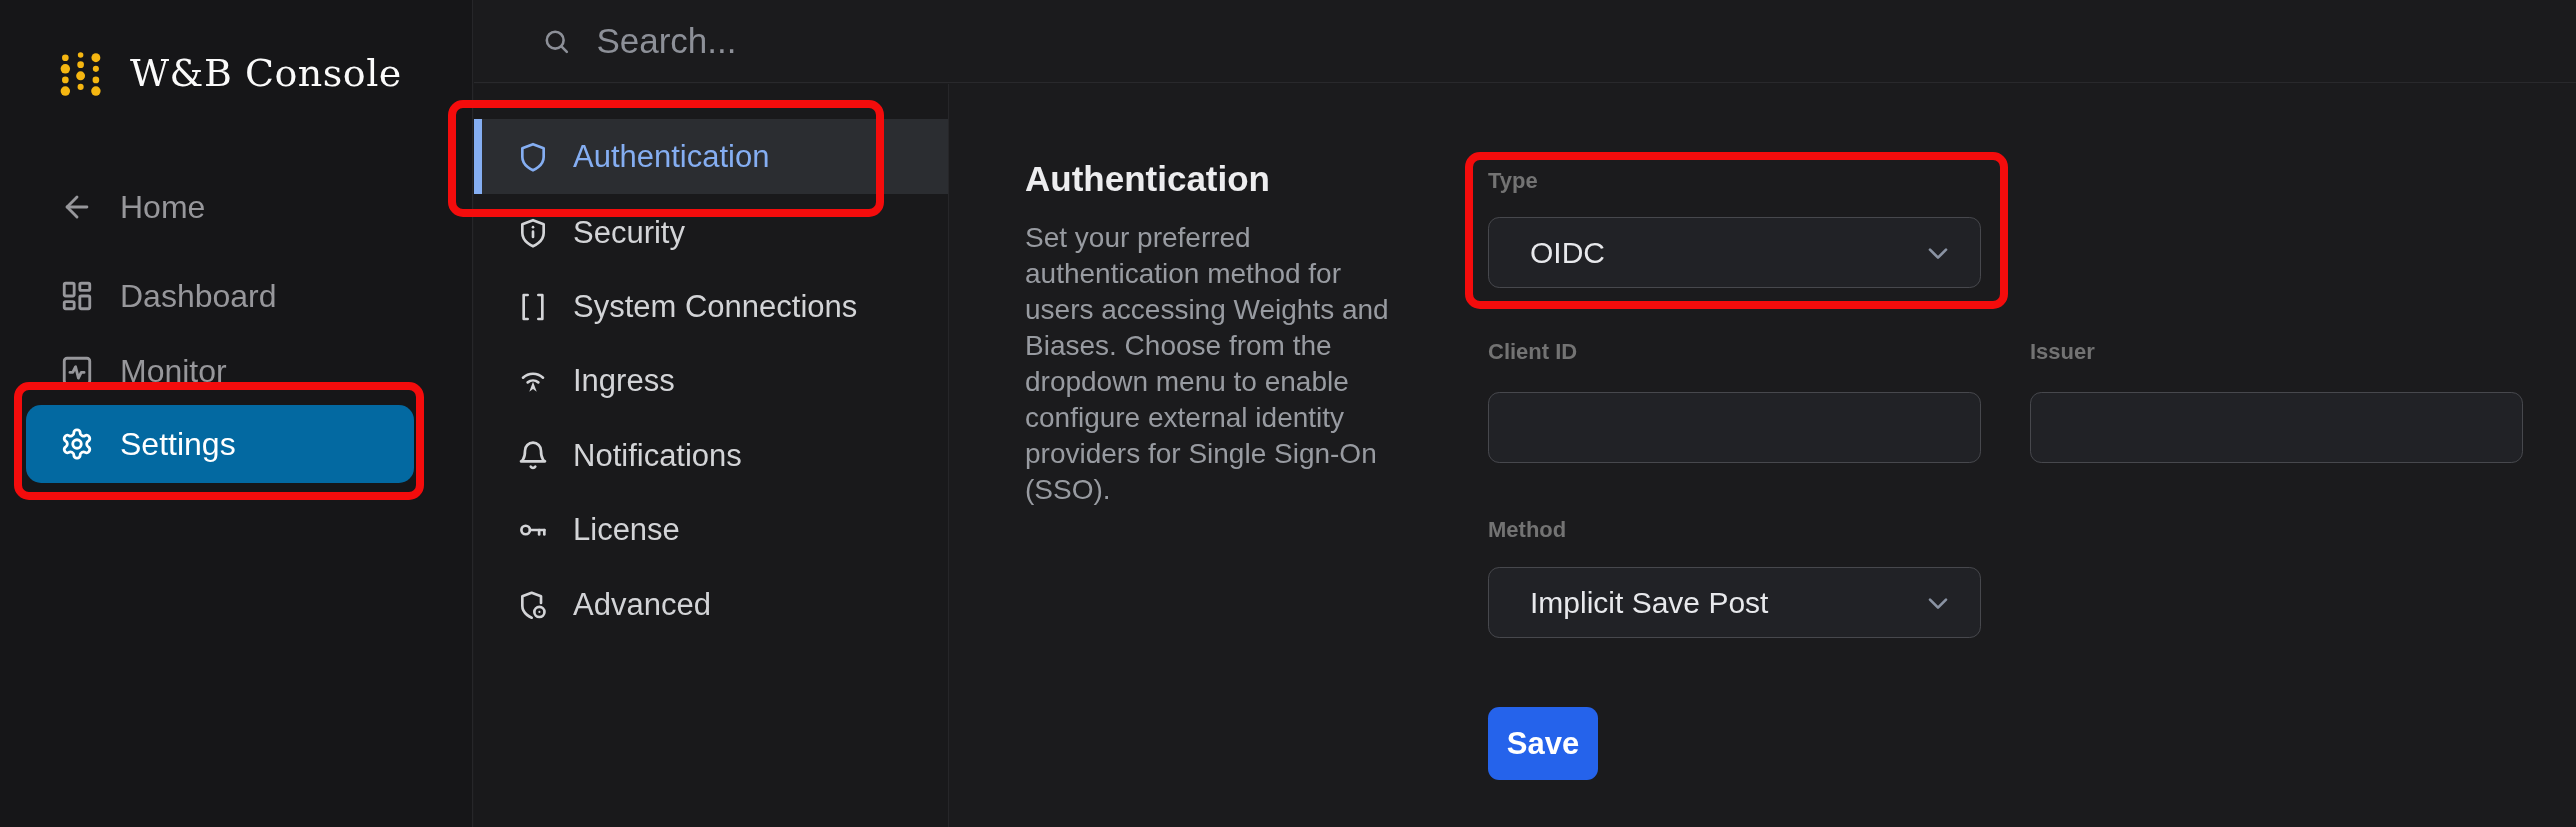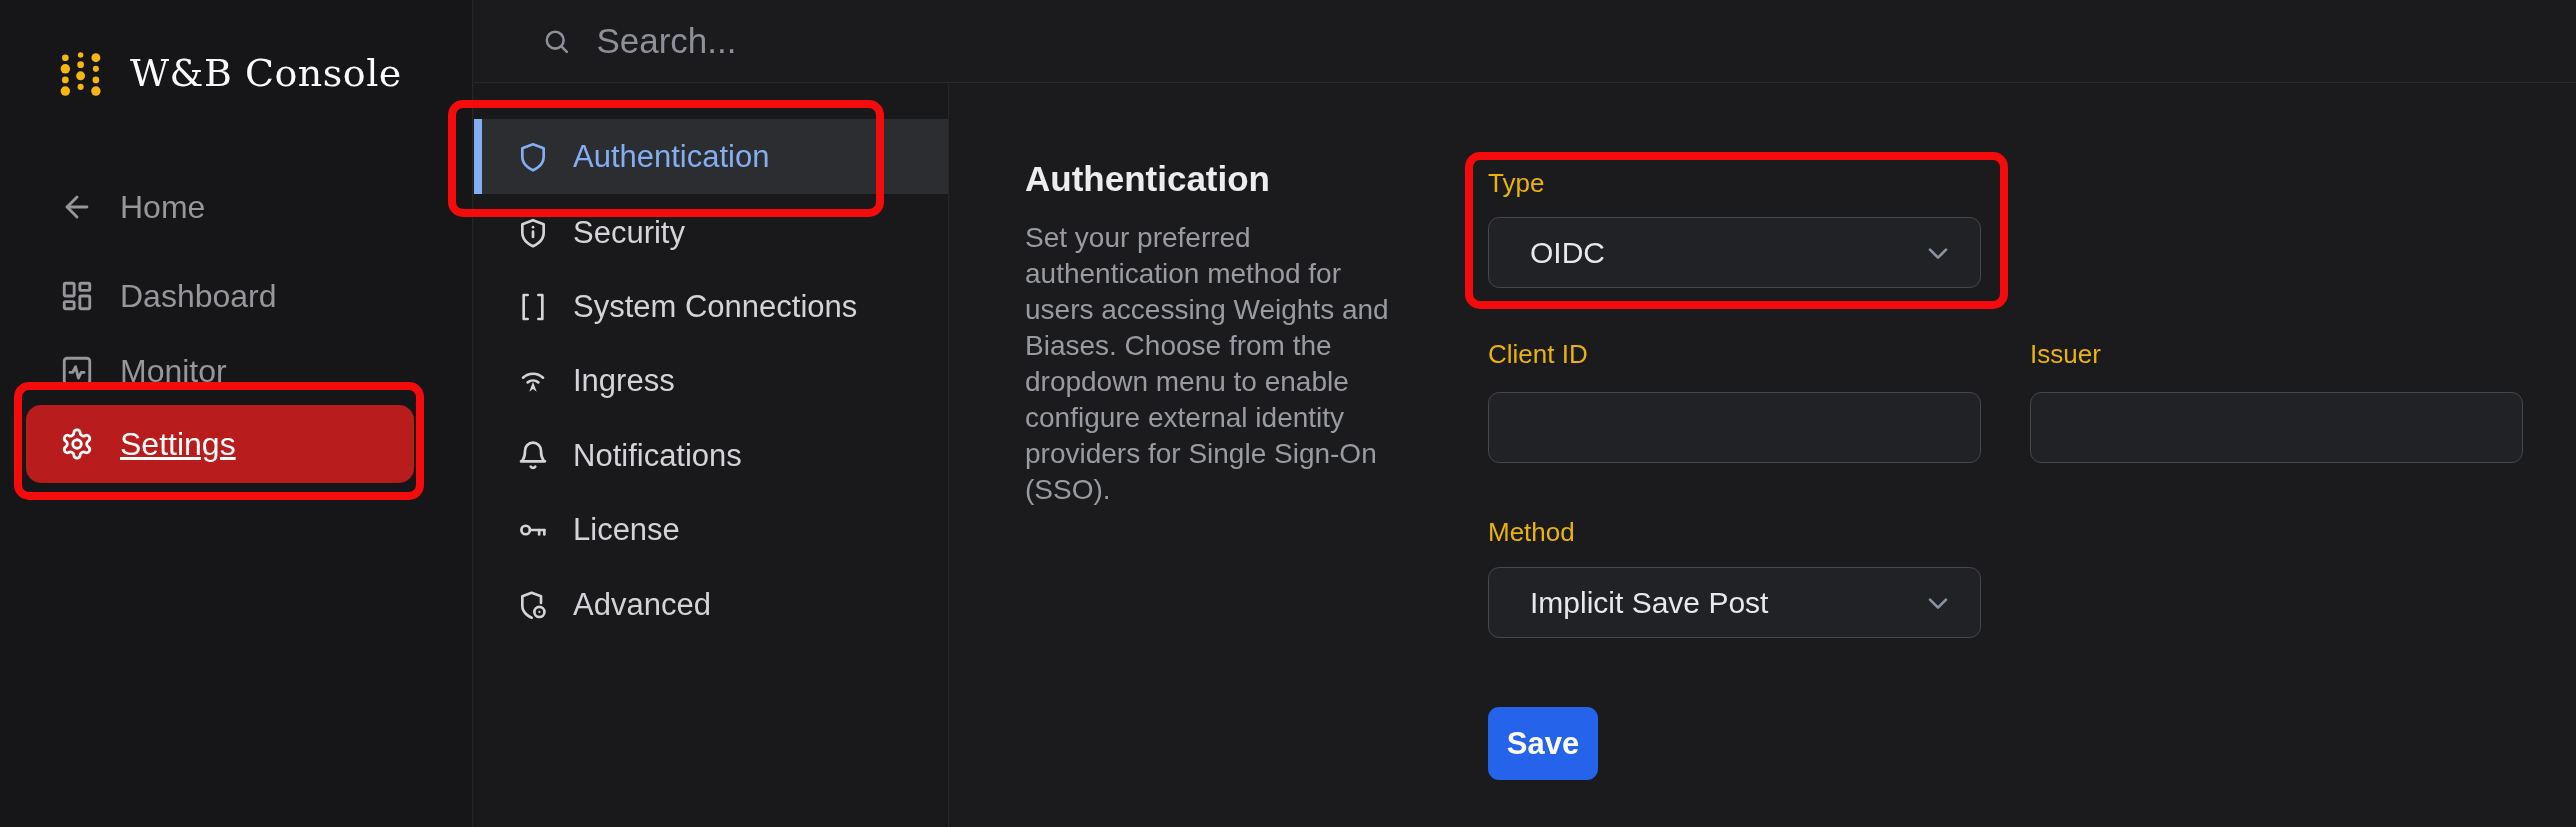--- a/index.html
+++ b/index.html
@@ -10,21 +10,21 @@
   }
   svg{display:block}
 
   
   .sidebar{position:absolute;left:0;top:0;bottom:0;width:472px;background:#161618;border-right:1.9px solid #262629;}
   .logo{position:absolute;top:48px;left:58px;display:flex;align-items:center;gap:24px;justify-content:flex-end;}
   .logo-title{font-family:"DejaVu Serif","Liberation Serif",serif;font-size:38px;color:#fafafa;letter-spacing:0.5px;}
   .side-item{position:absolute;left:26px;right:58px;height:78px;display:flex;align-items:center;gap:26px;
     padding-left:34px;color:#97979b;font-size:32px;border-radius:15px;cursor:pointer;box-sizing:border-box;}
   .side-item .icon svg{width:34px;height:34px;}
-  .side-item.active{background:#b91c1c;color:#ffffff;text-decoration:underline;}
+  .side-item.active{background:#0369a1;color:#ffffff;}
 
   
   .topbar{position:absolute;left:474px;top:0;right:0;height:82px;background:#1b1b1d;border-bottom:1.9px solid #29292c;
     display:flex;align-items:center;}
   .search-wrap{display:flex;align-items:center;gap:22.4px;margin-left:67px;color:#8d9098;}
   .search-wrap svg{width:31px;height:31px;}
   .search-input{background:transparent;border:none;outline:none;color:#b9bcc2;font-size:35px;width:653px;
     font-family:"Liberation Sans",sans-serif;}
   .search-input::placeholder{color:#8d9098;}
 
@@ -34,21 +34,21 @@
     padding-left:43px;font-size:31px;color:#d3d4d7;cursor:pointer;box-sizing:border-box;}
   .sub-item .icon svg{width:32px;height:32px;}
   .sub-item.active{background:#2b2d31;color:#85aef2;}
   .sub-item.active::before{content:"";position:absolute;left:0;top:0;bottom:0;width:8.4px;background:#85aef2;}
 
   
   .main{position:absolute;left:949px;top:84px;right:0;bottom:0;background:#1b1b1d;}
   .page-heading{position:absolute;left:76px;top:75px;font-size:35px;font-weight:600;color:#ededef;}
   .page-desc{position:absolute;left:76px;top:136px;width:380px;font-size:28px;line-height:36px;color:#989ba1;}
 
-  .fld-label{position:absolute;font-size:26px;font-weight:400;color:#eab308;}
+  .fld-label{position:absolute;font-size:22px;font-weight:700;color:#737373;}
   .selectbox{position:absolute;width:493px;height:71px;background:#212226;border:1.9px solid #47484d;border-radius:11.2px;
     display:flex;align-items:center;justify-content:space-between;padding:0 26px 0 41px;box-sizing:border-box;
     font-size:30px;color:#e8e9ec;cursor:pointer;}
   .selectbox .chev svg{width:32px;height:32px;color:#8a93a3;}
   .inputbox{position:absolute;width:493px;height:71px;background:#212226;border:1.9px solid #47484d;border-radius:11.2px;
     box-sizing:border-box;color:#e8e9ec;font-size:30px;padding:0 28px;outline:none;font-family:"Liberation Sans",sans-serif;}
   .save-btn{position:absolute;left:539px;top:623px;width:110px;height:73px;background:#2563eb;border:none;border-radius:11.2px;
     color:#ffffff;font-size:31px;font-weight:700;cursor:pointer;font-family:"Liberation Sans",sans-serif;}
 
   

